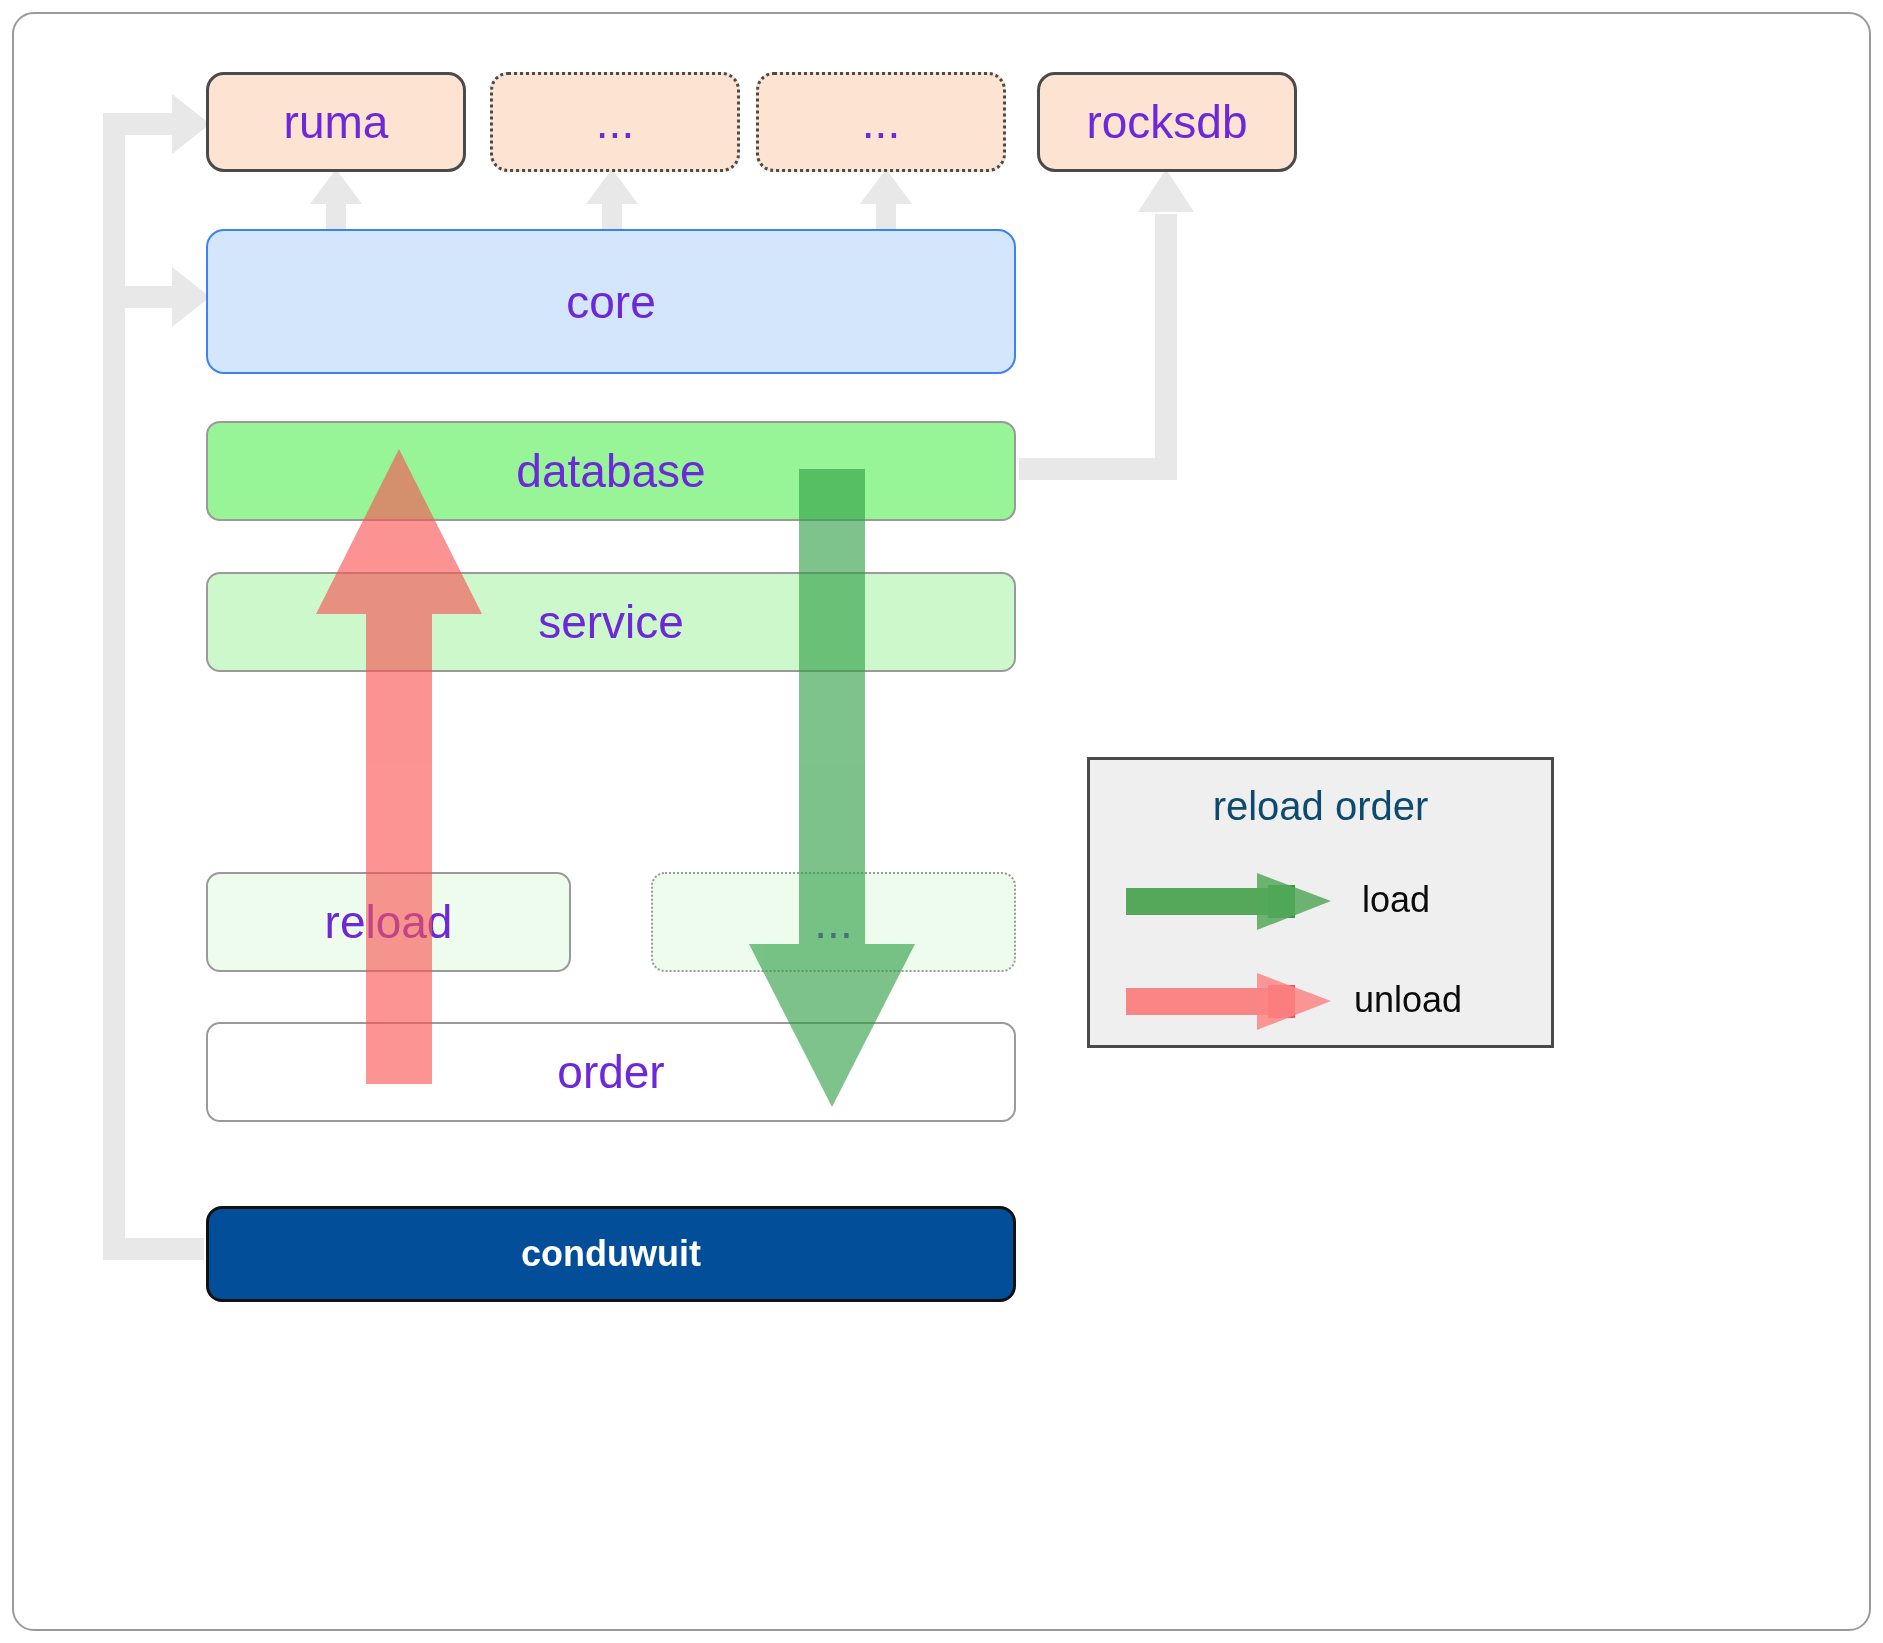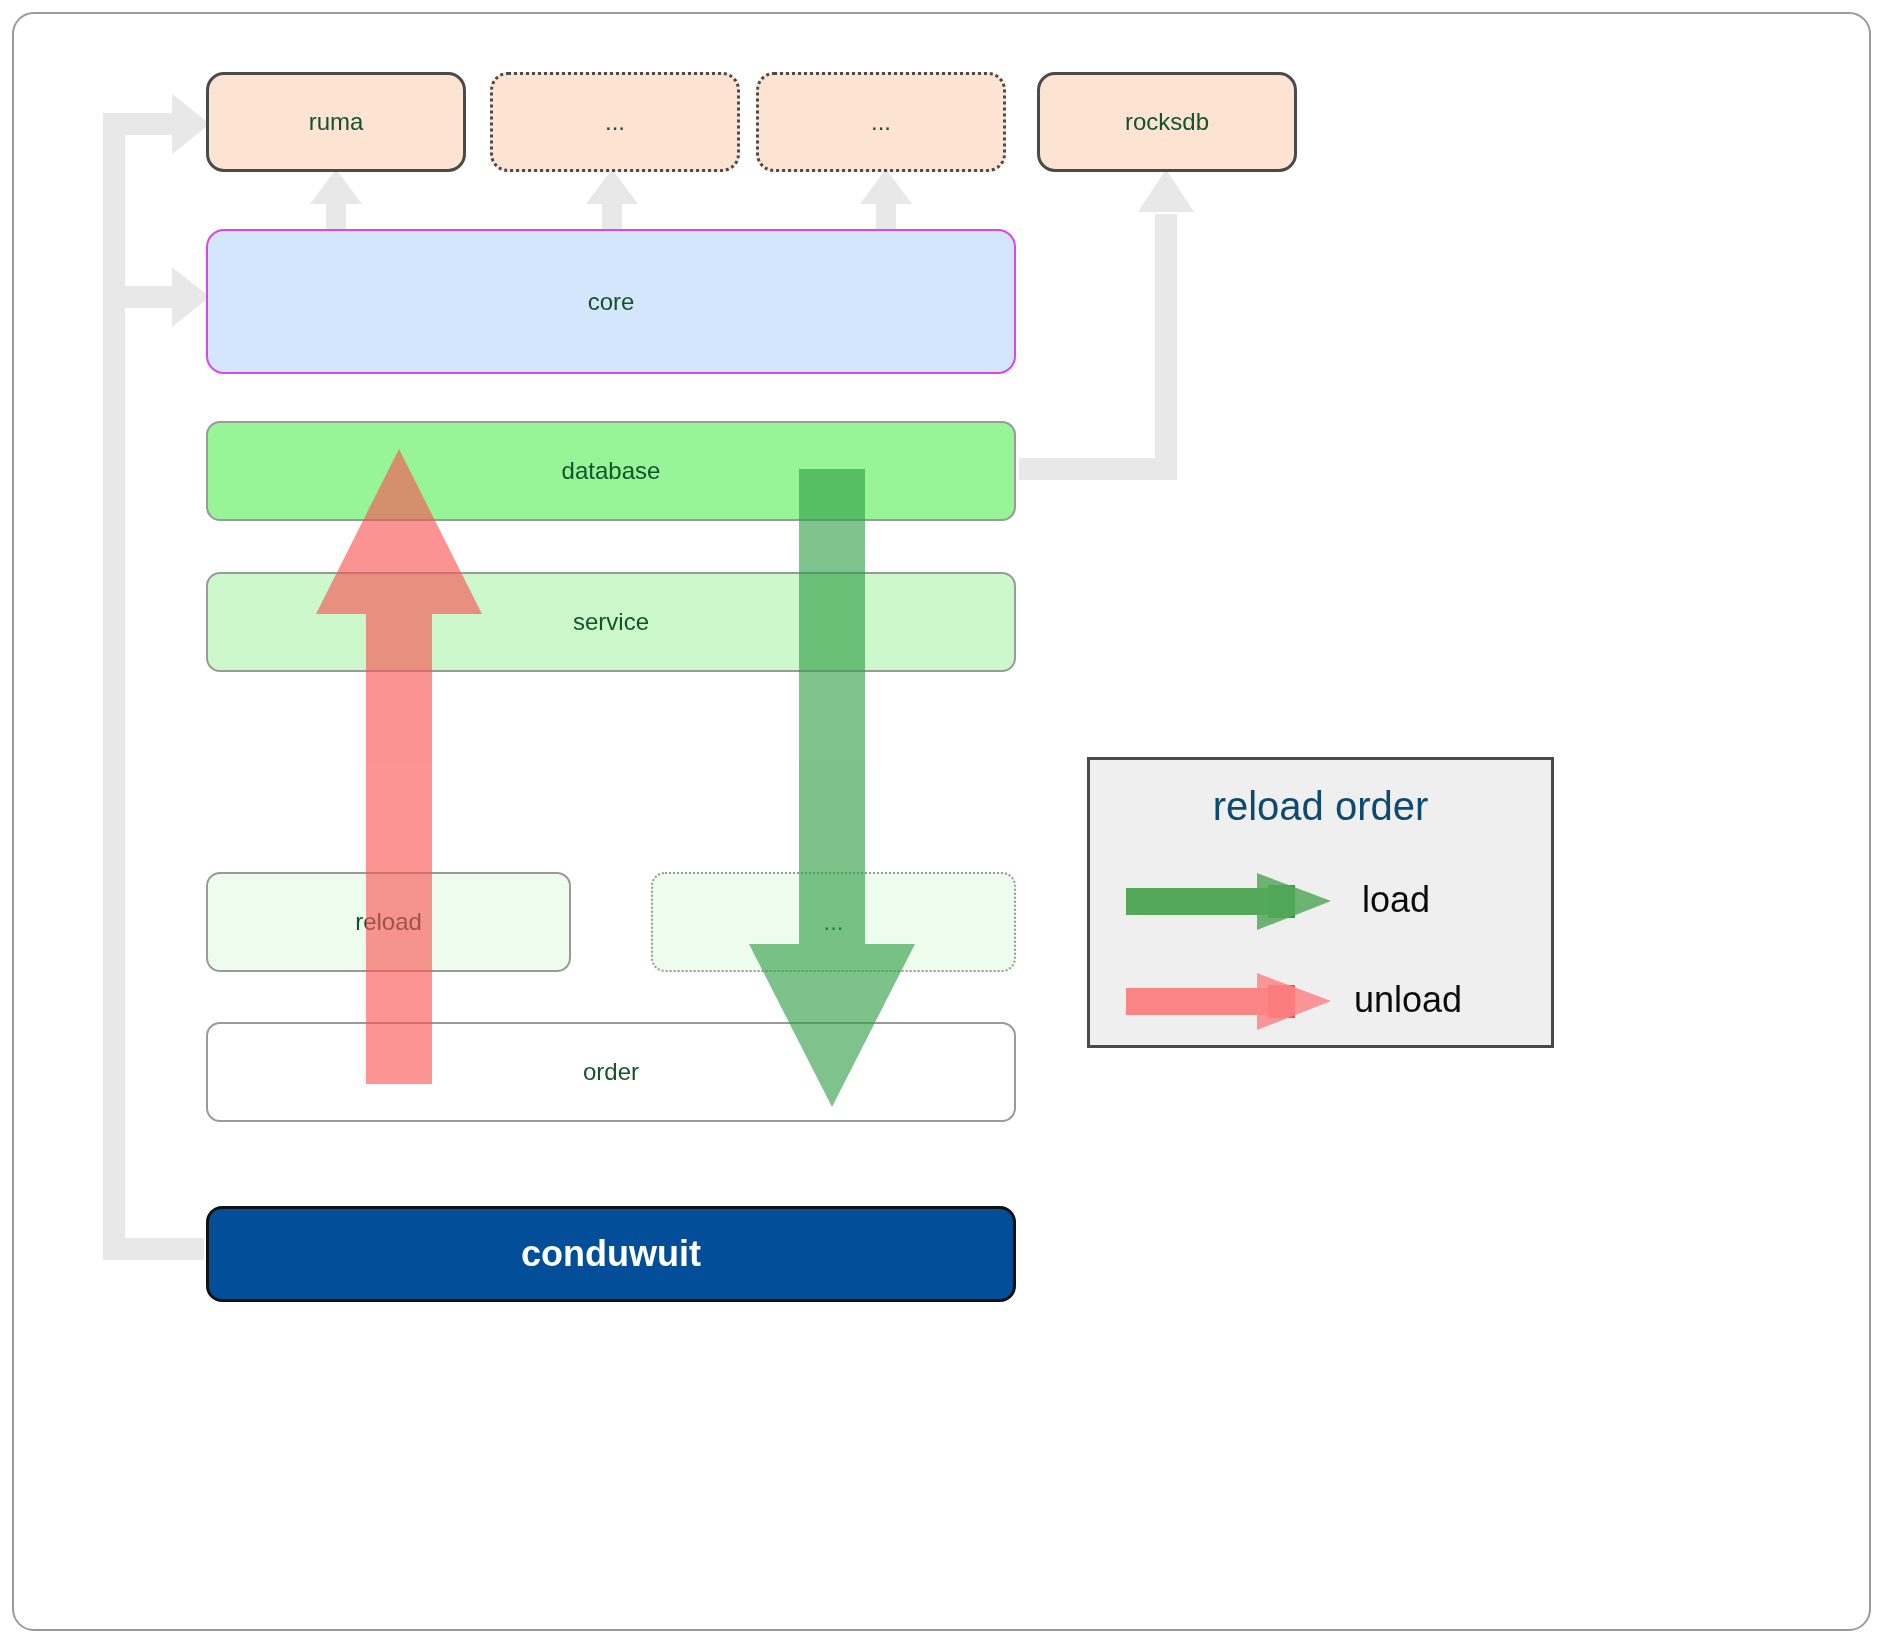--- a/index.html
+++ b/index.html
@@ -15,36 +15,36 @@
     width:1859px;height:1619px;
     border:2px solid #9a9a9a;
     border-radius:22px;
     box-sizing:border-box;
     background:#fff;
   }
   .node{
     position:absolute;
     box-sizing:border-box;
     display:flex;align-items:center;justify-content:center;
-    color:#14532d;
-    font-size:24px;
+    color:#6d28d9;
+    font-size:46px;
     border-radius:14px;
     z-index:3;
   }
   .node.dep{
     background:#fde3d1;
     border:3px solid #4a4a4a;
     border-radius:18px;
   }
   .node.dep.dotted{
     border:3px dotted #4a4a4a;
   }
   .node.core{
     background:#d4e6fb;
-    border:2px solid #d946ef;
+    border:2px solid #3b82f6;
     border-radius:18px;
   }
   .node.database{
     background:#97f597;
     border:2px solid #9a9a9a;
     border-radius:14px;
   }
   .node.service{
     background:#ccf8cc;
     border:2px solid #9a9a9a;

